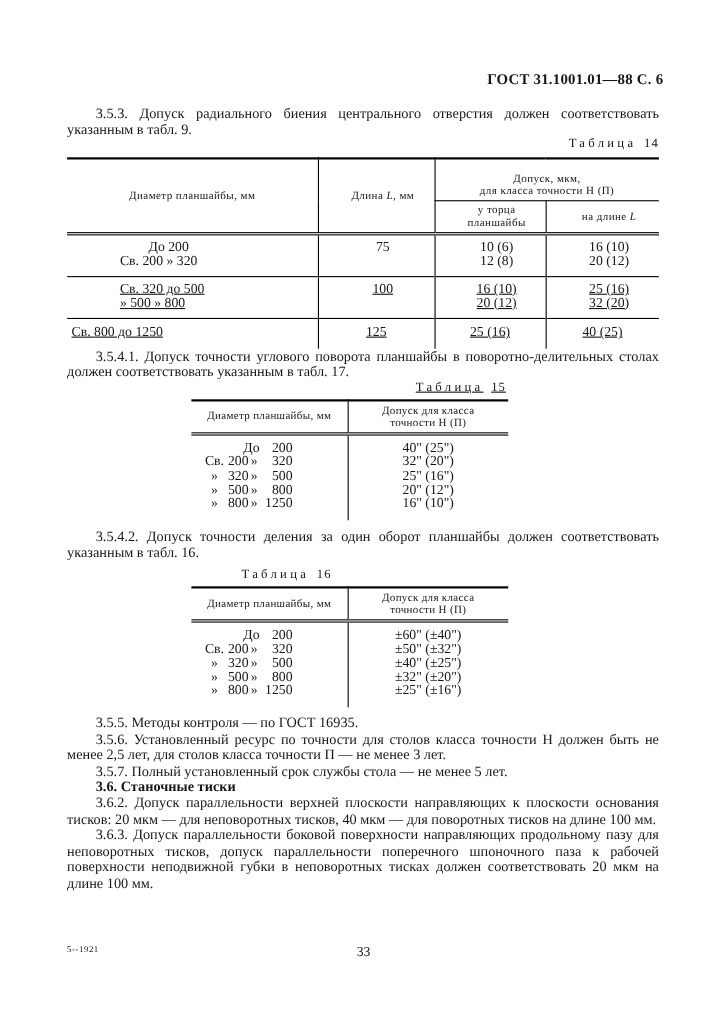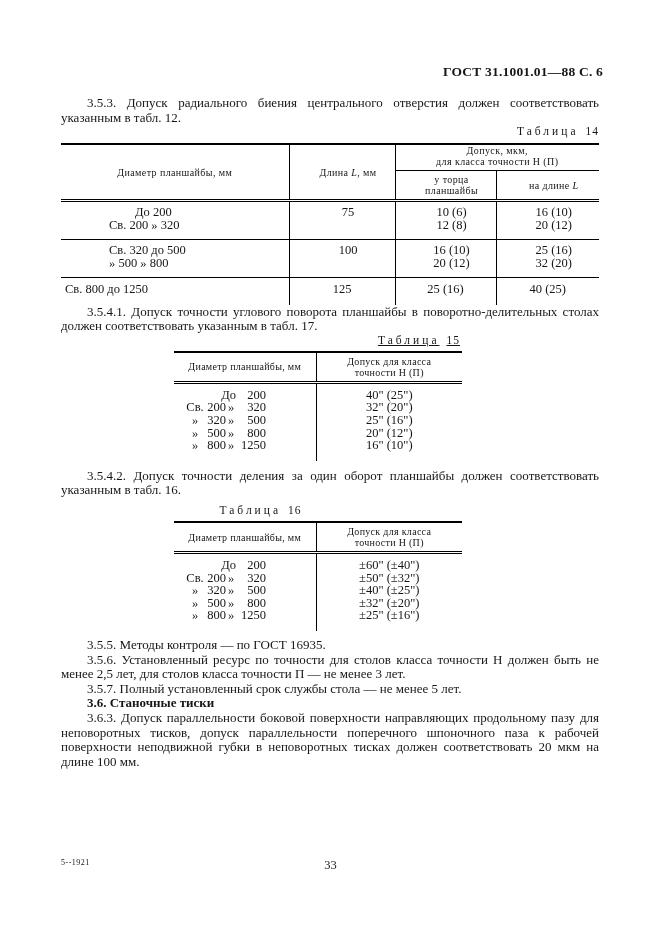--- a/index.html
+++ b/index.html
@@ -58,32 +58,32 @@
   
   .t14 { width: 538px; border-top: 2.5px solid #000; margin-top: 5px; }
   .t14 th {
     font-size: 10px;
     letter-spacing: 0.4px;
     text-align: center;
     vertical-align: middle;
     padding: 2px 4px;
     line-height: 11px;
   }
-  .t14 th.tol-group { border-bottom: 1px solid #000; padding: 0 4px 3px; }
+  .t14 th.tol-group { border-bottom: 1px solid #000; padding: 12px 4px 3px; }
   .t14 th.sub { height: 24px; }
   .t14 .dbl { border-bottom: 3px double #000; }
   .t14 .vl  { border-left: 1px solid #000; padding-left: 16px; }
   .t14 tbody td {
     font-size: 12.5px;
     line-height: 12.5px;
     text-align: center;
     vertical-align: top;
     padding: 4px 4px 8px;
   }
-  .t14 tbody tr + tr td { border-top: 1px solid #000; }
+  .t14 tbody tr + tr td { border-top: 1px solid #000; text-decoration: underline; }
   .t14 tbody tr.last td { padding: 5px 4px 9px; }
   .t14 td.diam { text-align: left; padding-left: 48px; }
   .t14 .indent1 { margin-left: 26px; }
 
   
   .tnar { width: 288px; border-top: 2.5px solid #000; margin-left: 113px; margin-top: 4px; }
   .tnar th {
     font-size: 10px;
     letter-spacing: 0.3px;
     text-align: center;
@@ -126,21 +126,21 @@
 </style>
 </head>
 <body>
 
 <div class="page">
 
   <div class="doc-header">ГОСТ 31.1001.01—88 С. 6</div>
 
   <div class="content">
 
-    <p class="para">3.5.3. Допуск радиального биения центрального отверстия должен соответствовать указанным в табл. 12.</p>
+    <p class="para">3.5.3. Допуск радиального биения центрального отверстия должен соответствовать указанным в табл. 9.</p>
 
     <div class="tbl-label mt-label14">
       <span class="w">Таблица</span><span class="n">14</span>
     </div>
 
     <table class="t14">
       <colgroup>
           <col style="width:228px">
           <col style="width:106px">
           <col style="width:101px">
@@ -338,20 +338,21 @@
             <div class="tol-line">±25" (±16")</div>
           </td>
         </tr>
       </tbody>
     </table>
 
     <p class="para mt-p355">3.5.5. Методы контроля — по ГОСТ 16935.</p>
     <p class="para">3.5.6. Установленный  ресурс  по  точности  для столов класса точности Н должен быть не менее 2,5 лет, для столов класса точности П — не менее 3 лет.</p>
     <p class="para">3.5.7. Полный установленный срок службы стола — не менее 5 лет.</p>
     <p class="para bold">3.6. Станочные тиски</p>
+    <p class="para">3.6.2. Допуск параллельности верхней плоскости направляющих к плоскости основания тисков: 20 мкм — для неповоротных тисков, 40 мкм — для поворотных тисков на длине 100 мм.</p>
     <p class="para">3.6.3. Допуск параллельности боковой поверхности направляющих продольному пазу для неповоротных тисков, допуск параллельности поперечного шпоночного паза к рабочей поверхности неподвижной губки в неповоротных тисках должен соответствовать 20 мкм на длине 100 мм.</p>
 
   </div>
 
   <div class="print-code">5--1921</div>
   <div class="page-num">33</div>
 
 </div>
 
 </body></html>

